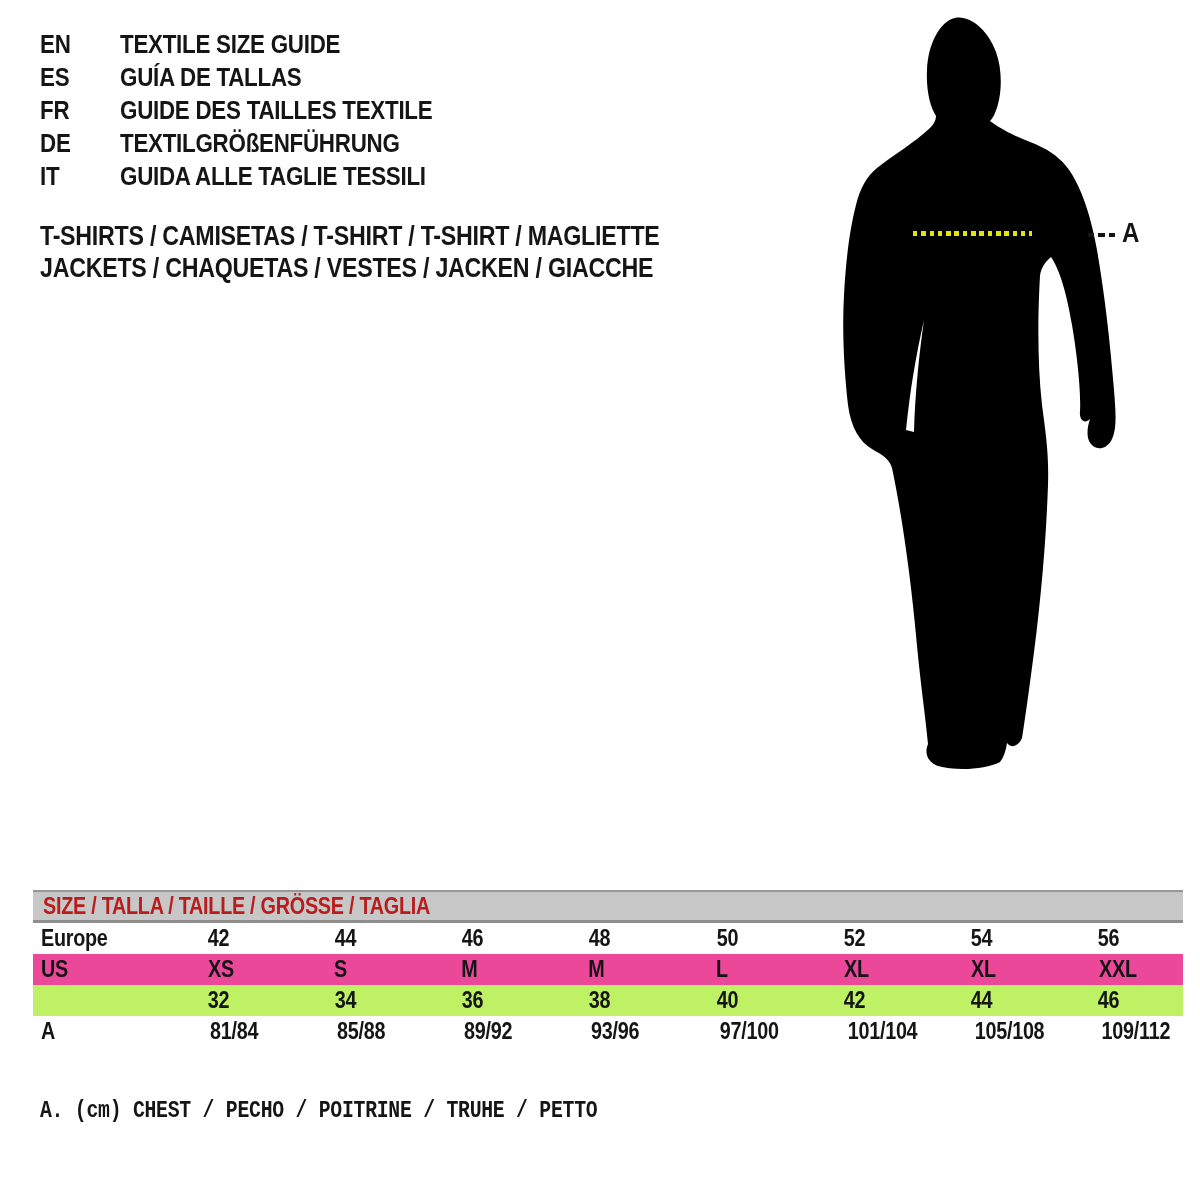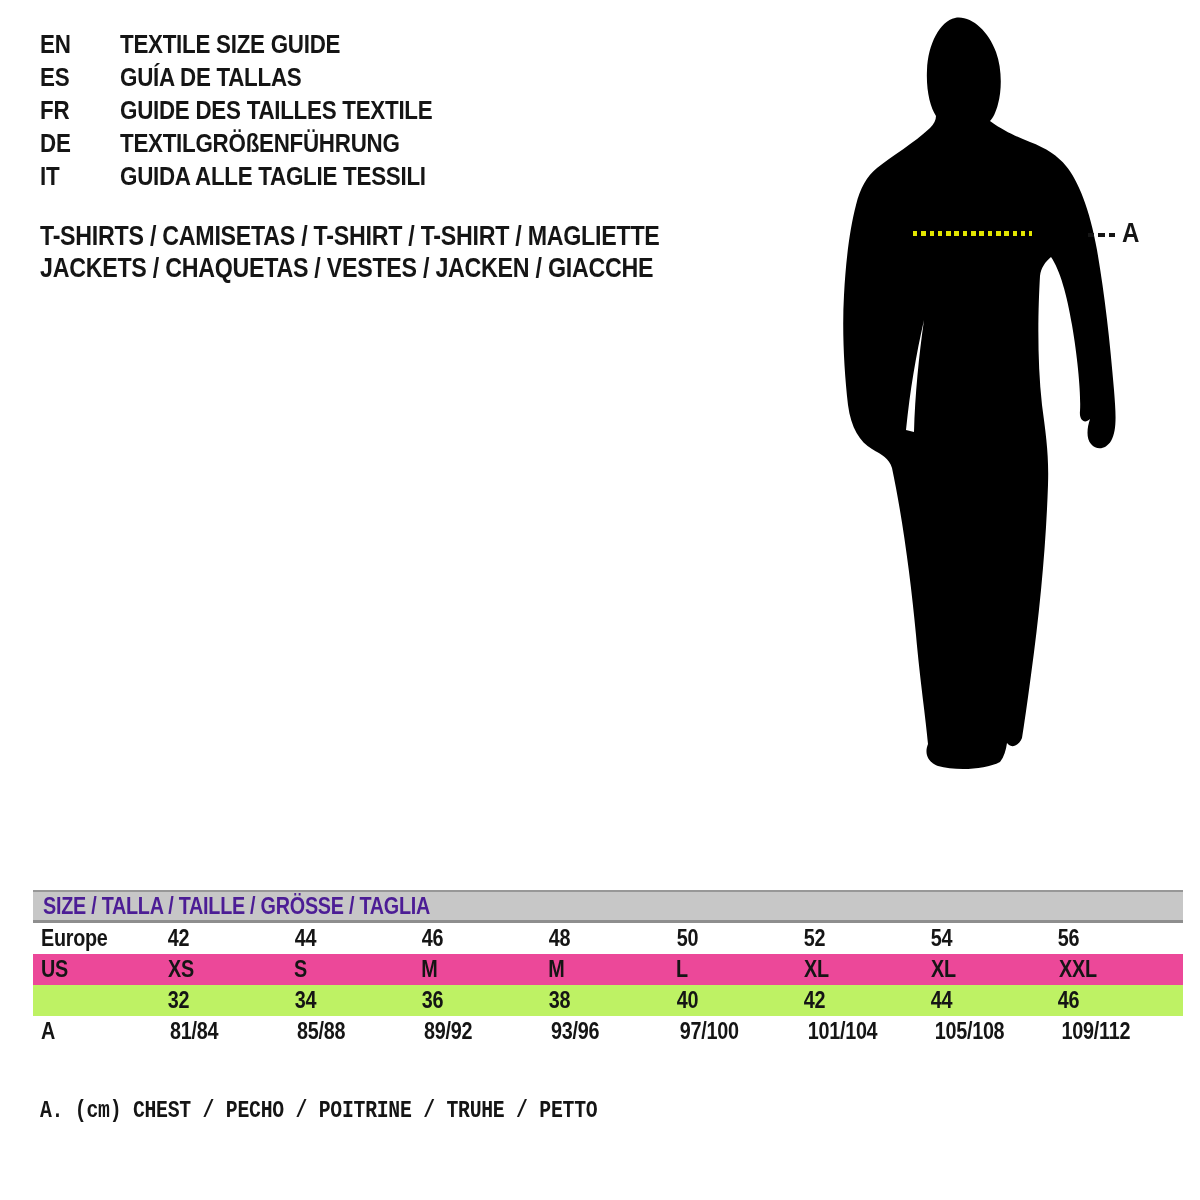--- a/index.html
+++ b/index.html
@@ -22,22 +22,22 @@
   #chest-dotted-line{position:absolute;left:913px;top:231px;width:119px;height:5px;
     background:repeating-linear-gradient(to right,var(--dot,#e3e600) 0 4.5px,transparent 4.5px 8.3px);}
   #measure-connector{position:absolute;left:1088px;top:233px;width:30px;height:4px;
     background:repeating-linear-gradient(to right,#151515 0 6.5px,transparent 6.5px 10.5px);}
   #measure-label-a{position:absolute;left:1122px;top:217px;font-size:28px;}
   
   #section-title{position:absolute;left:40px;top:842px;font-size:24px;}
   
   #size-table{position:absolute;left:33px;top:890px;width:1150px;font-size:23px;}
   #table-header{height:28px;display:flex;align-items:center;padding-left:10px;
-    border-top:2px solid #979797;border-bottom:3px solid #8e8e8e;color:#4c1d95;}
-  .t-row{display:grid;grid-template-columns:133px repeat(8,1fr);height:31px;align-items:center;}
+    border-top:2px solid #979797;border-bottom:3px solid #8e8e8e;color:#b91c1c;}
+  .t-row{display:grid;grid-template-columns:133px repeat(8,1fr);height:31px;align-items:center;gap:40px;}
   .t-label{padding-left:8px;text-align:left;}
   .t-cell{text-align:left;}
   
   #footnote{position:absolute;left:40px;top:1098px;font-size:23px;font-family:Liberation Mono, monospace;}
 </style>
 </head>
 <body>
 
 <div id="canvas">
 

